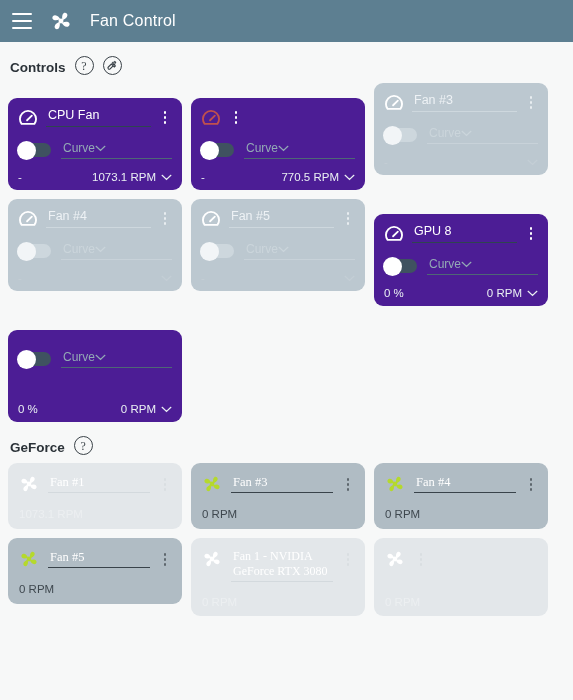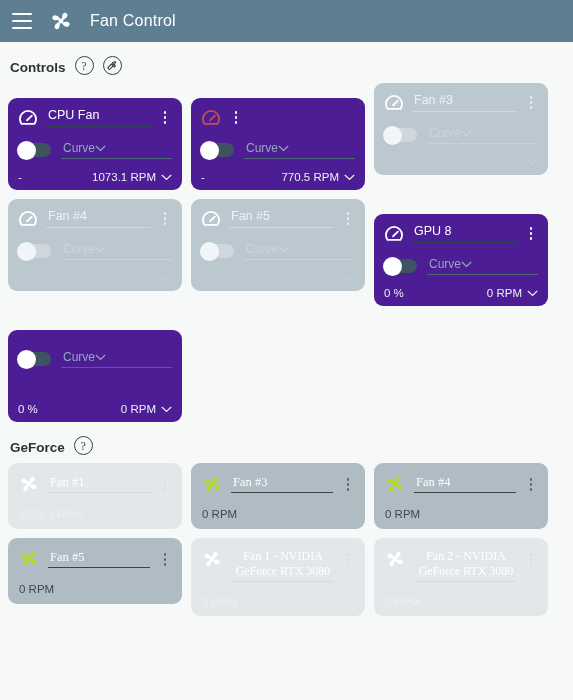--- a/index.html
+++ b/index.html
@@ -160,21 +160,21 @@
   .speed.light .kebab i { background: #d9dee1; }
   .speed.dark  .kebab i { background: #5d666d; }
 
   .speed-rpm {
     position: absolute; left: 11px; bottom: 9px;
     font-size: 11.5px;
   }
   .speed.light .speed-rpm { color: #eceff1; }
   .speed.dark  .speed-rpm { color: #3f484f; }
 
-  .card.tall { height: 78px; text-align: center; }
+  .card.tall { height: 78px; }
   .card.tall .speed-rpm { bottom: 8px; }
 </style>
 </head>
 <body>
 
 <div class="titlebar">
   <div class="hamburger">
     <i></i>
       <i></i>
       <i></i>
@@ -543,21 +543,20 @@
     <div class="speed-row1">
       <svg class="blade" viewBox="0 0 24 24">
       <g fill="#ffffff">
         <circle cx="12" cy="12" r="2.6"></circle>
         <path d="M10.9 10.3C10.1 8.5 8.3 6.1 6 6.3 3.9 6.5 3 8.9 4.3 10.4c1.1 1.3 4.1 1.3 6.6-.1z"></path>
         <path d="M13.4 11.1c1.8-.6 4.5-2.1 4.8-4.4.2-2.1-2.2-3.2-3.7-2-1.4 1-1.8 4-1.1 6.4z"></path>
         <path d="M13.1 13.7c.8 1.8 2.6 4.2 4.9 4 2.1-.2 3-2.6 1.7-4.1-1.1-1.3-4.1-1.3-6.6.1z"></path>
         <path d="M10.6 12.9c-1.8.6-4.5 2.1-4.8 4.4-.2 2.1 2.2 3.2 3.7 2 1.4-1 1.8-4 1.1-6.4z"></path>
       </g>
     </svg>
-      <div class="name-field two-line">Fan 2 - NVIDIA GeForce RTX 3080</div>
       <div class="kebab">
           <i></i>
           <i></i>
           <i></i>
         </div>
     </div>
     <div class="speed-rpm">0 RPM</div>
   </div>
   </div>
 

